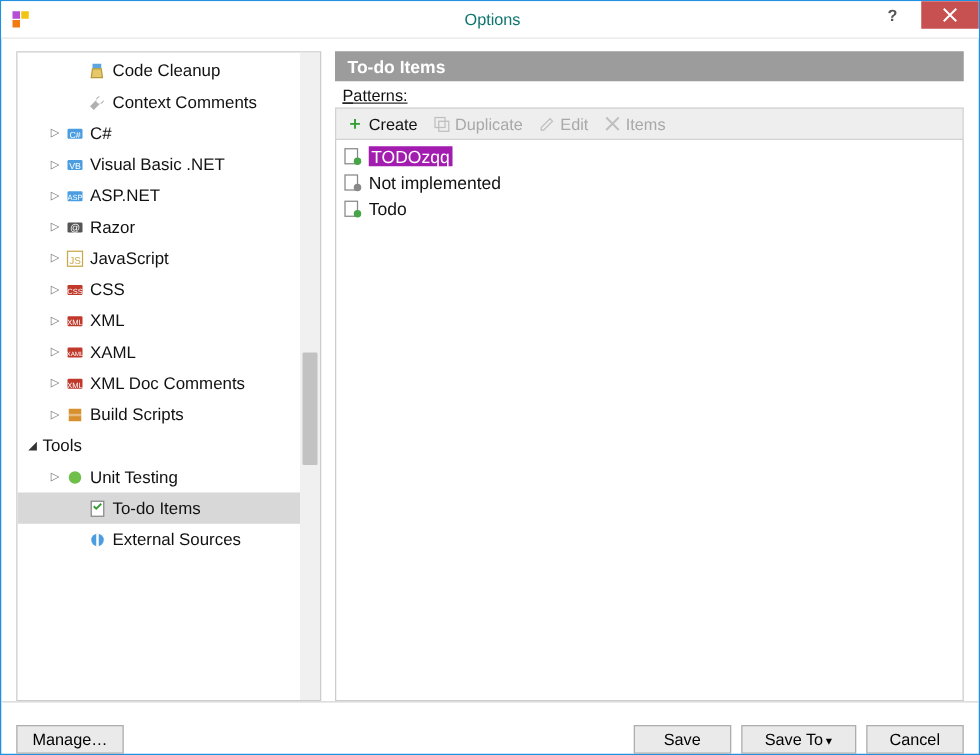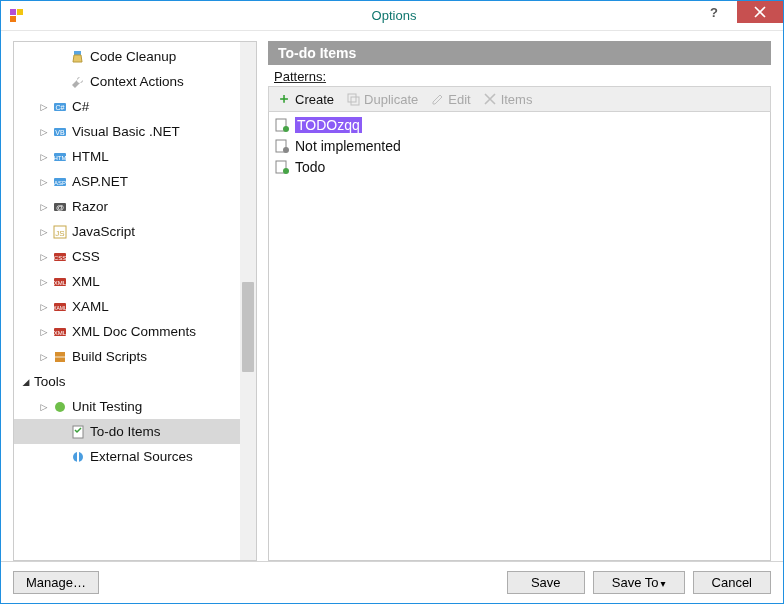--- a/index.html
+++ b/index.html
@@ -173,31 +173,31 @@
   }
   .li-row {
     display:flex;
     align-items:center;
     height:21px;
     padding:0 3px;
     gap:5px;
   }
   .li-row .li-text { font-size:14px; }
   .li-row.sel .li-text {
-    background:#8b5cf6;
+    background:#a21caf;
     color:#fff;
     padding:0 2px;
   }
   .li-icon { width:16px;height:16px;display:inline-flex;align-items:center;justify-content:center; flex:0 0 16px;}
   
   .button-bar {
     height:42px;
     border-top:1px solid #d4d4d4;
     display:flex;
-    align-items:center;
+    align-items:flex-end;
     padding:0 12px;
     gap:8px;
   }
   .button-bar .spacer { flex:1; }
   .btn {
     border:1px solid #adadad;
     background:#eaeaea;
     padding:3px 18px;
     font-size:13px;
     font-family:inherit;
@@ -242,51 +242,41 @@
           </span>
           <span class="t-label">Code Cleanup</span>
         </div>
         <div class="tree-item indent-2">
           <span class="expander"></span>
           <span class="t-icon">
             <svg width="16" height="16" viewBox="0 0 16 16">
               <path d="M10 3 a3 3 0 1 0 3 3 L9 10 L5 14 L2 11 L6 7 Z" fill="#b0b0b0"></path>
             </svg>
           </span>
-          <span class="t-label">Context Actions</span>
+          <span class="t-label">Context Comments</span>
         </div>
         <div class="tree-item indent-1">
           <span class="expander collapsed"></span>
           <span class="t-icon">
             <svg width="16" height="16" viewBox="0 0 16 16">
               <rect x="2" y="4" width="12" height="8" rx="1" fill="#4a9de0"></rect>
               <text x="8" y="11" font-size="7" text-anchor="middle" fill="#fff">C#</text>
             </svg>
           </span>
           <span class="t-label">C#</span>
         </div>
         <div class="tree-item indent-1">
           <span class="expander collapsed"></span>
           <span class="t-icon">
             <svg width="16" height="16" viewBox="0 0 16 16">
               <rect x="2" y="4" width="12" height="8" rx="1" fill="#4a9de0"></rect>
               <text x="8" y="11" font-size="7" text-anchor="middle" fill="#fff">VB</text>
             </svg>
           </span>
           <span class="t-label">Visual Basic .NET</span>
-        </div>
-        <div class="tree-item indent-1">
-          <span class="expander collapsed"></span>
-          <span class="t-icon">
-            <svg width="16" height="16" viewBox="0 0 16 16">
-              <rect x="2" y="4" width="12" height="8" rx="1" fill="#4a9de0"></rect>
-              <text x="8" y="11" font-size="6" text-anchor="middle" fill="#fff">HTM</text>
-            </svg>
-          </span>
-          <span class="t-label">HTML</span>
         </div>
         <div class="tree-item indent-1">
           <span class="expander collapsed"></span>
           <span class="t-icon">
             <svg width="16" height="16" viewBox="0 0 16 16">
               <rect x="2" y="4" width="12" height="8" rx="1" fill="#4a9de0"></rect>
               <text x="8" y="11" font-size="6" text-anchor="middle" fill="#fff">ASP</text>
             </svg>
           </span>
           <span class="t-label">ASP.NET</span>

